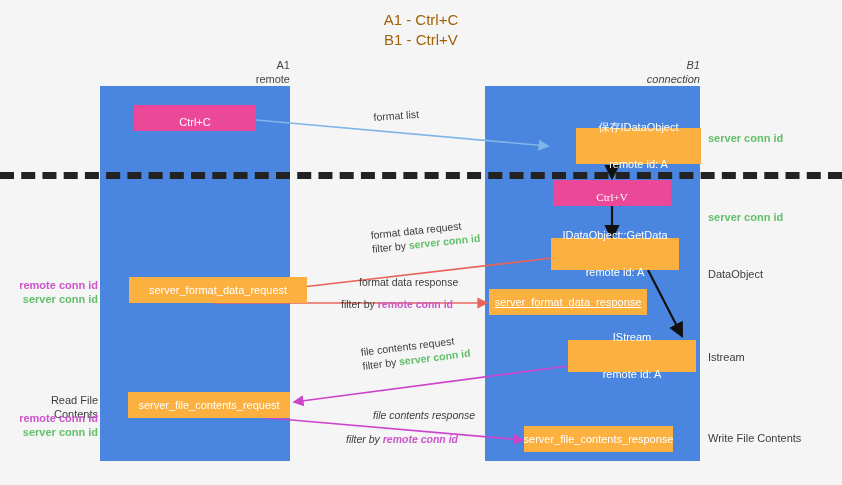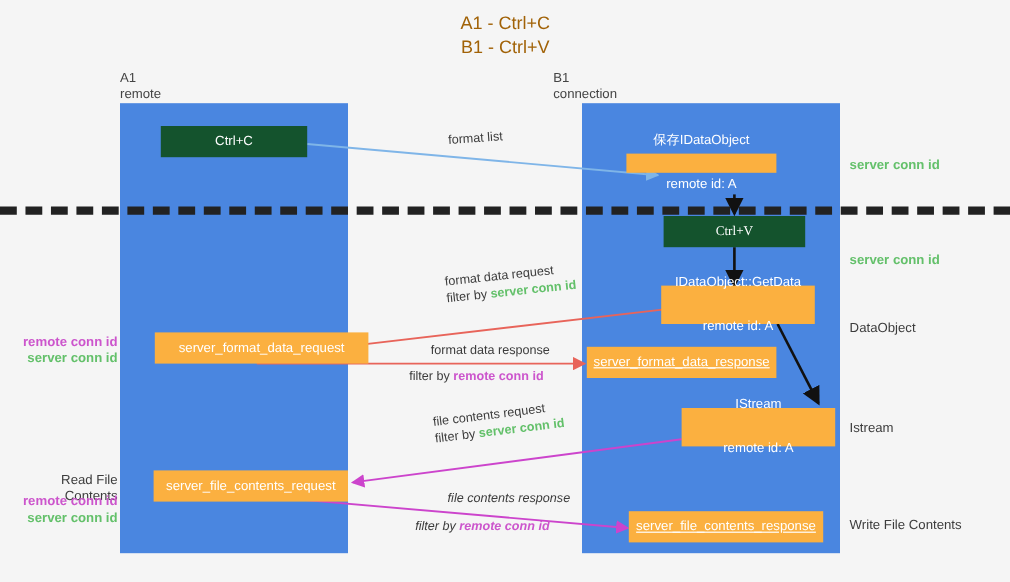--- a/index.html
+++ b/index.html
@@ -11,42 +11,42 @@
   }
   #stage{position:absolute;inset:0;}
 
   
   .title{
     position:absolute;left:0;right:0;top:10px;
     text-align:center;font-size:15px;line-height:20px;color:#a16207;
   }
 
   
-  .lane-head{position:absolute;text-align:left;font-size:11px;line-height:14px;color:#444;}
+  .lane-head{position:absolute;text-align:right;font-size:11px;line-height:14px;color:#444;}
   .lane-head .l1{display:block;}
   .lane-head .l2{display:block;}
 
   
   .lane{position:absolute;background:#4a86e0;}
 
   
   .divider{
     position:absolute;left:0;right:0;top:172px;height:0;
     border-top:7px dashed #222;
   }
 
   
   .box{
     position:absolute;box-sizing:border-box;
     display:flex;flex-direction:column;align-items:center;justify-content:center;
     color:#fff;font-size:11px;line-height:13px;text-align:center;
     padding:2px 4px;
   }
   .box .sub{display:block;margin-top:24px;}
-  .box.green{background:#14532d;}
+  .box.green{background:#ec4899;justify-content:flex-end;}
   .box.orange{background:#fbb040;}
 
   
   .side{position:absolute;font-size:11px;line-height:14px;}
   .side .green-t{color:#63c06a;font-weight:bold;}
   .side .mag-t{color:#cc55cc;font-weight:bold;}
   .side .plain{color:#3c3c3c;}
 
   
   .elabel{position:absolute;font-size:10.5px;line-height:14px;white-space:nowrap;color:#3c3c3c;}
@@ -62,21 +62,21 @@
 
   <div class="title">
     <div>A1 - Ctrl+C</div>
     <div>B1 - Ctrl+V</div>
   </div>
 
   <div class="lane-head" style="left:100px;top:58px;width:190px;">
     <span class="l1">A1</span>
     <span class="l2">remote</span>
   </div>
-  <div class="lane-head" style="left:461px;top:58px;width:215px;">
+  <div class="lane-head" style="left:485px;top:58px;width:215px;font-style:italic;">
     <span class="l1">B1</span>
     <span class="l2">connection</span>
   </div>
 
   <div class="lane" style="left:100px;top:86px;width:190px;height:375px;"></div>
   <div class="lane" style="left:485px;top:86px;width:215px;height:375px;"></div>
 
   <svg class="wires">
     <defs>
       <marker id="ah-blue" markerWidth="7" markerHeight="7" refX="6" refY="3.5" orient="auto">
@@ -109,21 +109,21 @@
 
     <line x1="200" y1="412" x2="523" y2="440" stroke="#cc44cc" stroke-width="1.6" marker-end="url(#ah-mag)"></line>
   </svg>
 
   <div class="divider"></div>
 
   <div class="box green" style="left:134px;top:105px;width:122px;height:26px;">
     <span>Ctrl+C</span>
   </div>
 
-  <div class="box orange" style="left:522px;top:128px;width:125px;height:16px;">
+  <div class="box orange" style="left:576px;top:128px;width:125px;height:36px;">
     <span>保存IDataObject</span>
     <span class="sub">remote id: A</span>
   </div>
 
   <div class="box green" style="left:553px;top:180px;width:118px;height:26px;font-family:Liberation Serif, serif;">
     <span>Ctrl+V</span>
   </div>
 
   <div class="box orange" style="left:551px;top:238px;width:128px;height:32px;">
     <span>IDataObject::GetData</span>
@@ -140,21 +140,21 @@
 
   <div class="box orange" style="left:568px;top:340px;width:128px;height:32px;">
     <span>IStream</span>
     <span class="sub">remote id: A</span>
   </div>
 
   <div class="box orange" style="left:128px;top:392px;width:162px;height:26px;">
     <span>server_file_contents_request</span>
   </div>
 
-  <div class="box orange" style="left:524px;top:426px;width:162px;height:26px;text-decoration:underline;">
+  <div class="box orange" style="left:524px;top:426px;width:149px;height:26px;">
     <span>server_file_contents_response</span>
   </div>
 
   <div class="side" style="left:708px;top:131px;">
     <span class="green-t">server conn id</span>
   </div>
 
   <div class="side" style="left:708px;top:210px;">
     <span class="green-t">server conn id</span>
   </div>
@@ -187,21 +187,21 @@
 
   <div class="elabel" style="left:373px;top:110px;transform:rotate(-4deg);transform-origin:left top;">
     <span>format list</span>
   </div>
 
   <div class="elabel" style="left:370px;top:228px;transform:rotate(-6deg);transform-origin:left top;">
     <div>format data request</div>
     <div><span>filter by </span><span class="g">server conn id</span></div>
   </div>
 
-  <div class="elabel" style="left:359px;top:285px;">
+  <div class="elabel" style="left:359px;top:275px;">
     <div>format data response</div>
     <div style="margin-top:8px;margin-left:-18px;"><span>filter by </span><span class="m">remote conn id</span></div>
   </div>
 
   <div class="elabel" style="left:360px;top:345px;transform:rotate(-7deg);transform-origin:left top;">
     <div>file contents request</div>
     <div><span>filter by </span><span class="g">server conn id</span></div>
   </div>
 
   <div class="elabel" style="left:373px;top:408px;font-style:italic;">

